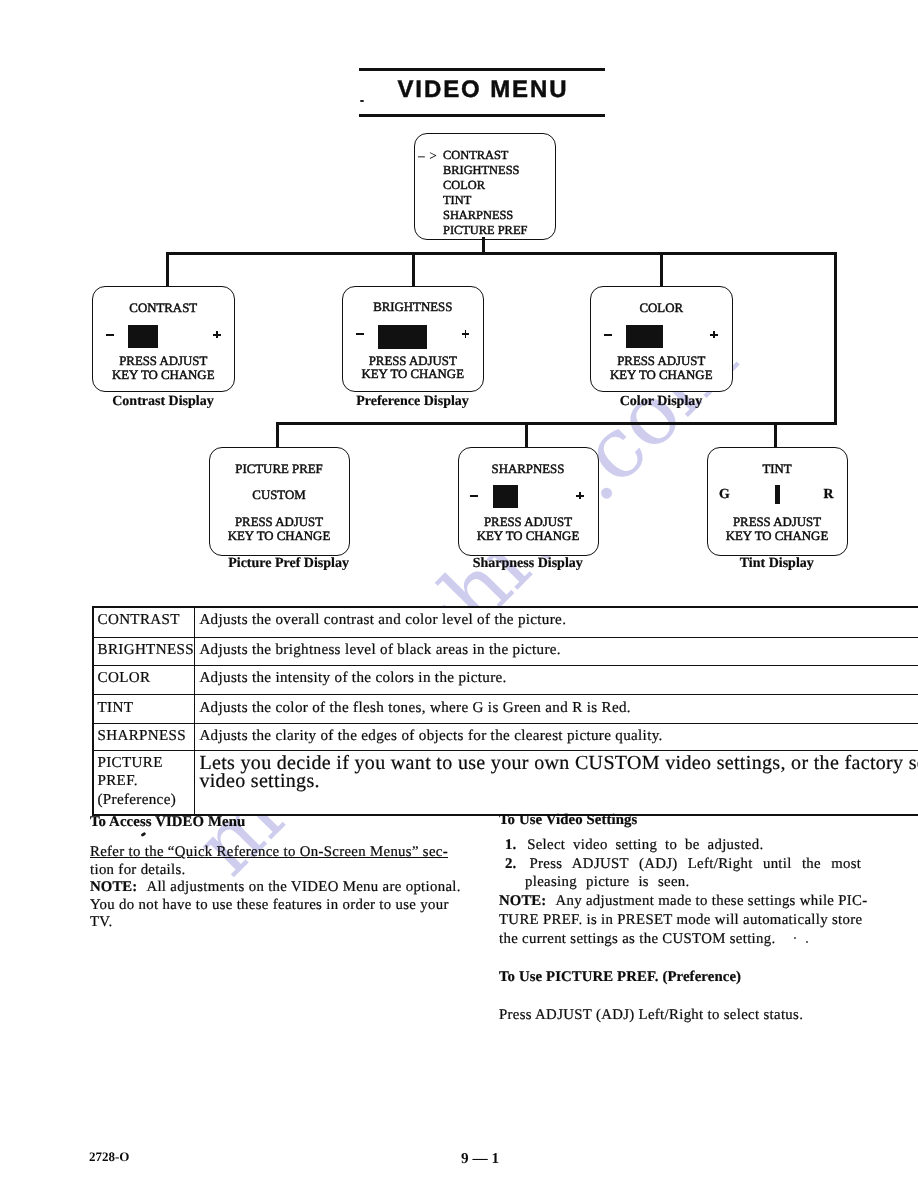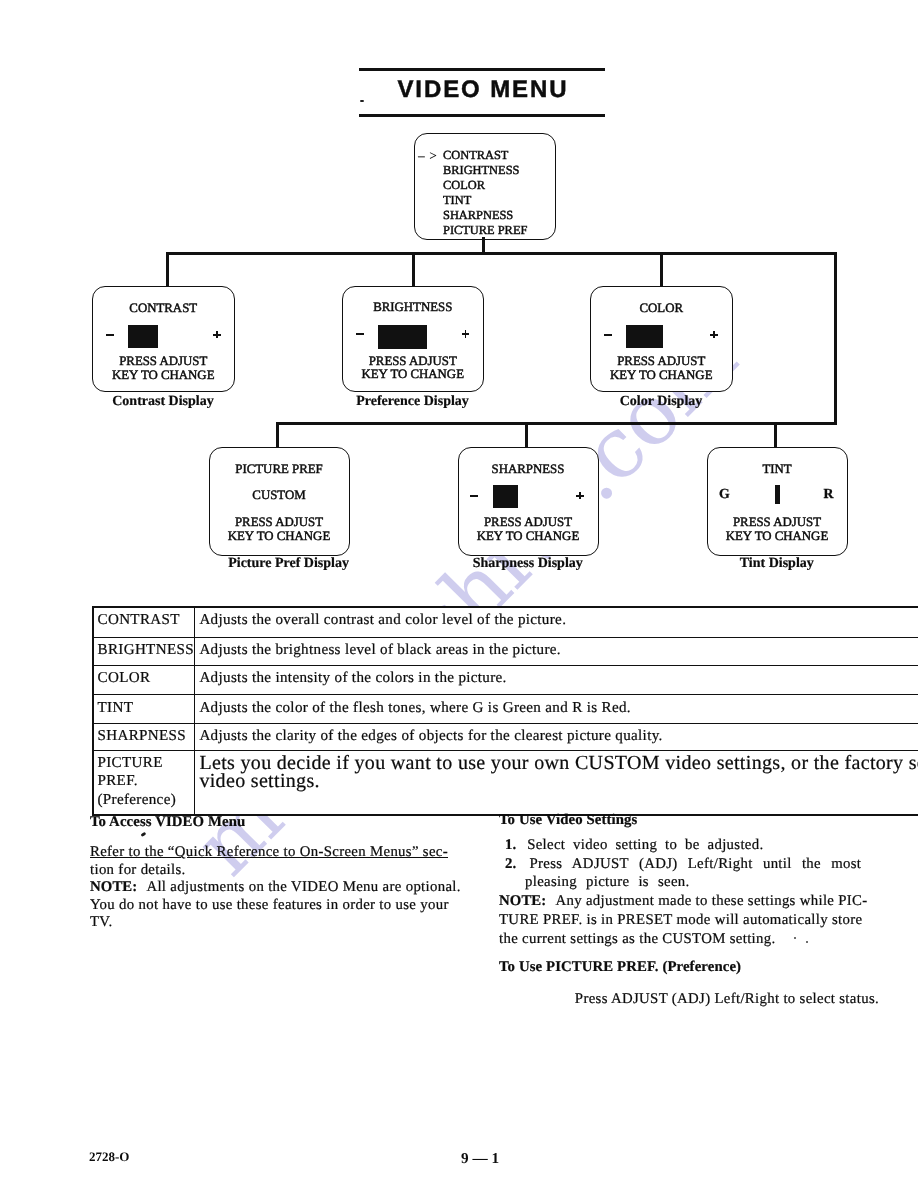--- a/index.html
+++ b/index.html
@@ -222,22 +222,22 @@
       <span class="bhead">2.</span>
       <span style="margin-left:3px;">Press ADJUST (ADJ) Left/Right until the most</span>
     </div>
     <div class="tl" style="padding-left:26px;word-spacing:5px;">pleasing picture is seen.</div>
     <div class="tl" style="margin-top:0px;">
       <span class="bhead">NOTE:</span>
       <span style="margin-left:5px;">Any adjustment made to these settings while PIC-</span>
     </div>
     <div class="tl">TURE PREF. is in PRESET mode will automatically store</div>
     <div class="tl">the current settings as the CUSTOM setting.</div>
-    <div class="bhead tl" style="margin-top:9px;">To Use PICTURE PREF. (Preference)</div>
-    <div class="tl" style="margin-top:14px;text-align:right;">Press ADJUST (ADJ) Left/Right to select status.</div>
+    <div class="bhead tl" style="margin-top:19px;">To Use PICTURE PREF. (Preference)</div>
+    <div class="tl" style="margin-top:20px;">Press ADJUST (ADJ) Left/Right to select status.</div>
   </div>
 
   <div class="speck" style="left:360px;top:99.5px;width:4px;height:2px;"></div>
   <div class="speck" style="left:141px;top:832.5px;width:4.5px;height:3.2px;transform:rotate(-30deg);"></div>
   <div class="speck" style="left:794px;top:936.5px;width:2.4px;height:2px;opacity:.8;"></div>
   <div class="speck" style="left:806px;top:940.5px;width:2.4px;height:2px;opacity:.8;"></div>
 
   <div class="footer-code" style="left:89px;top:1152px;">2728-O</div>
   <div class="footer-page" style="left:461px;top:1151px;">9 — 1</div>
 

